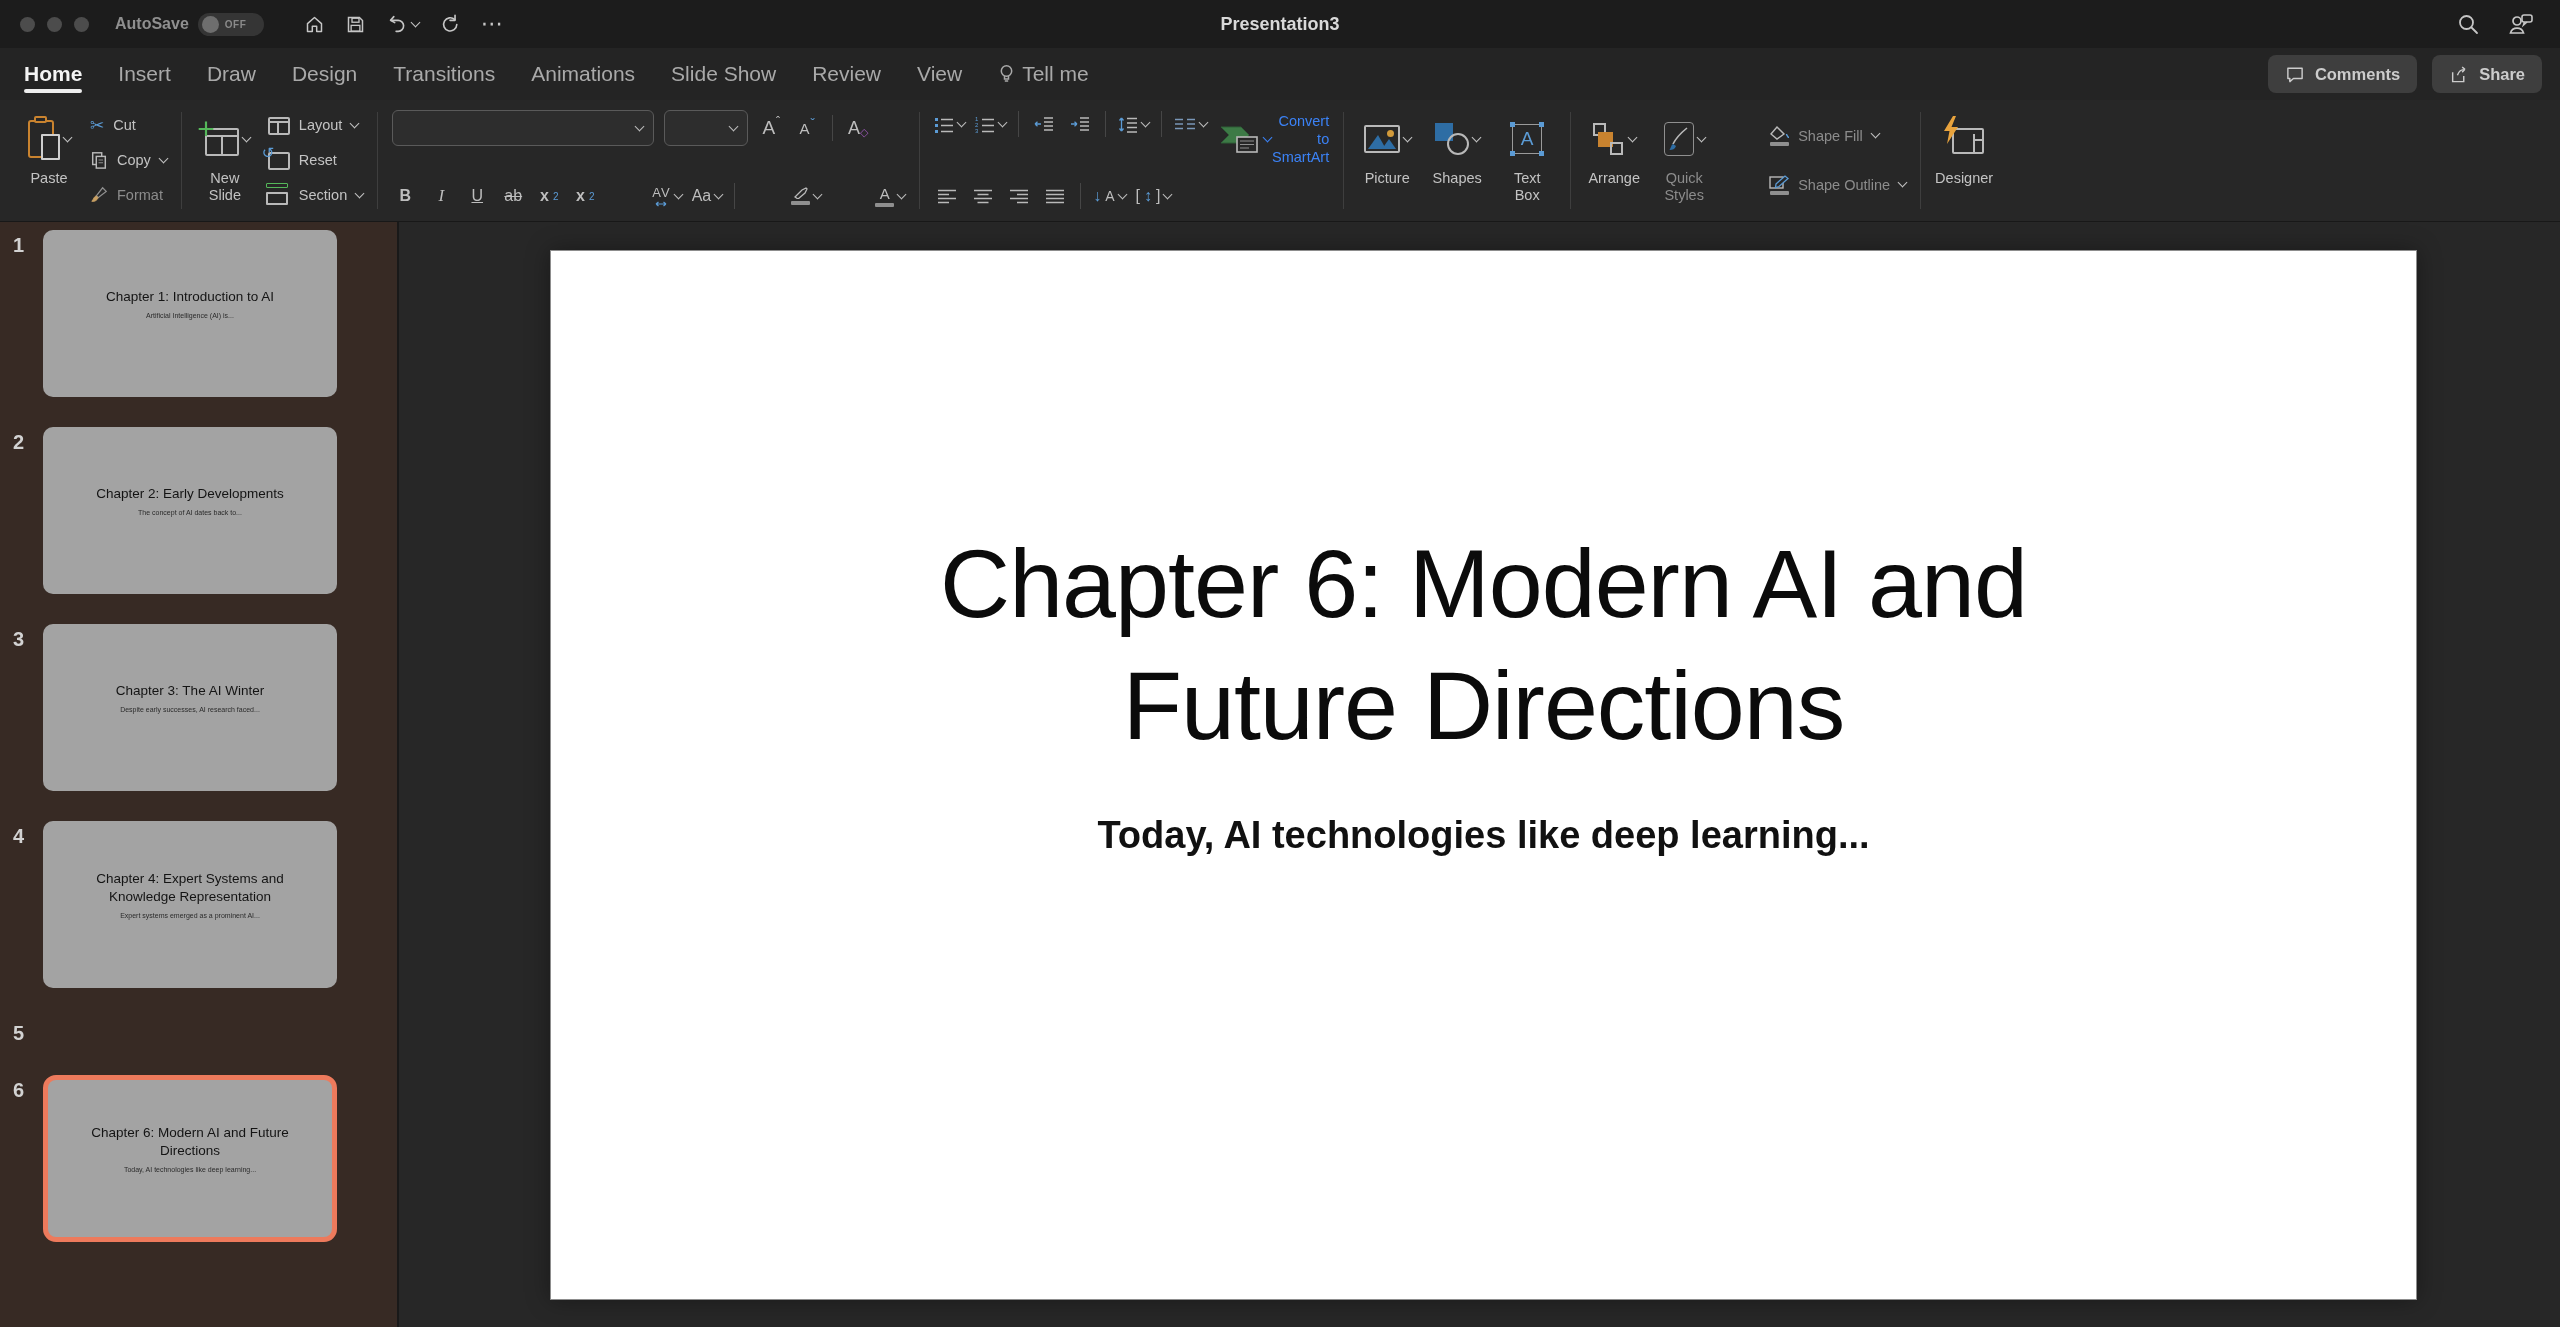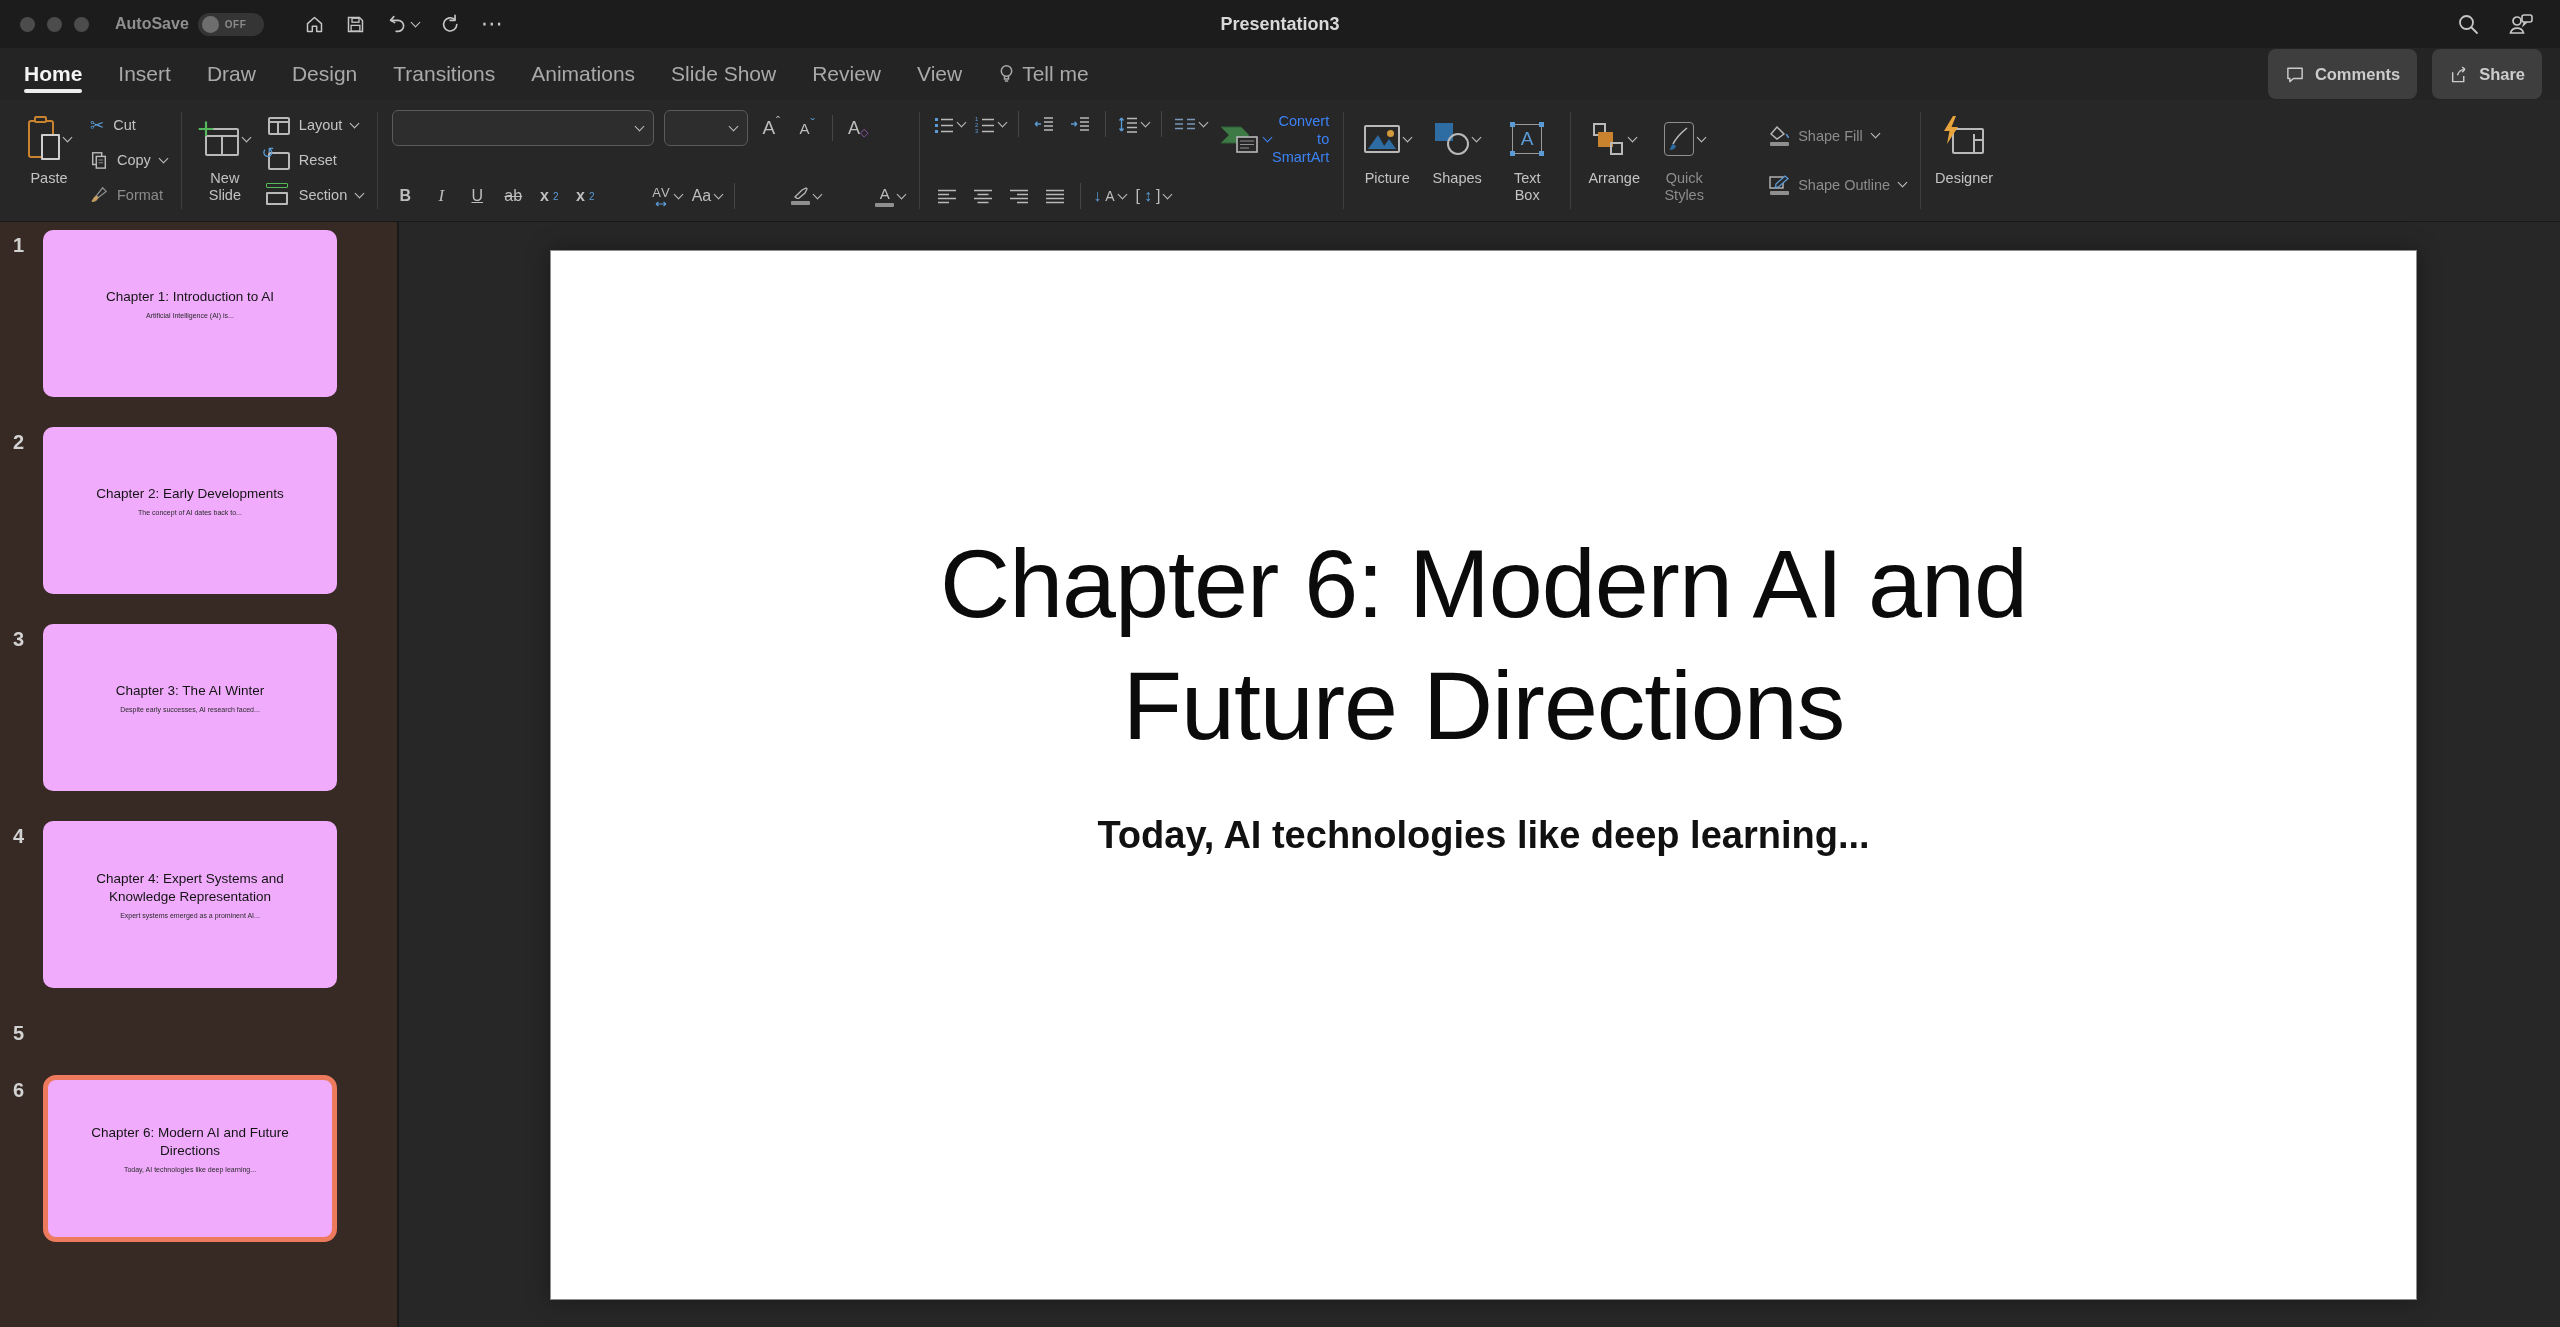--- a/index.html
+++ b/index.html
@@ -31,21 +31,21 @@
   
   #tabsrow { position:absolute; top:48px; left:0; width:2560px; height:52px;
              background:#242424; display:flex; align-items:center; }
   .tabs { display:flex; gap:36px; margin-left:24px; }
   .tab { color:#a9a9a9; font-size:21px; position:relative; padding:14px 0; cursor:default; }
   .tab.active { color:#f4f4f4; font-weight:600; }
   .tab.active::after { content:""; position:absolute; left:0; right:0; bottom:7px; height:4px;
                        background:#ededed; border-radius:2px; }
   .tab-tellme { display:flex; align-items:center; gap:7px; }
   .actions { margin-left:auto; margin-right:18px; display:flex; gap:15px; }
-  .action-btn { height:50px; background:#3e3e3e; border-radius:8px; color:#cccccc;
+  .action-btn { height:38px; background:#3e3e3e; border-radius:8px; color:#cccccc;
                 display:flex; align-items:center; gap:10px; padding:0 17px;
                 font-size:16.5px; font-weight:600; }
 
   
   #toolbar { position:absolute; top:100px; left:0; width:2560px; height:122px;
              background:#272727; border-bottom:1px solid #181818;
              display:flex; align-items:stretch; padding:8px 12px; color:#c3c3c3; }
   .vdiv { width:1px; background:#3e3e3e; margin:4px 6px; }
   .group { display:flex; align-items:flex-start; padding:0 8px; gap:12px; }
   .bigbtn { display:flex; flex-direction:column; align-items:center; font-size:14.5px;
@@ -111,21 +111,21 @@
   .ds-rect { position:absolute; right:0; bottom:2px; width:32px; height:26px; border:2px solid #b9b9b9; border-radius:2px; }
   .ds-v { position:absolute; right:9px; bottom:4px; width:2px; height:18px; background:#b9b9b9; }
   .ds-h { position:absolute; right:2px; bottom:15px; width:9px; height:2px; background:#b9b9b9; }
 
   
   #sidebar { position:absolute; top:222px; left:0; width:399px; height:1105px;
              background:#372a24; border-right:2px solid #191919; overflow:hidden; }
   .thumb-row { display:flex; margin-bottom:30px; }
   .thumb-row.first { margin-top:8px; }
   .thumb-num { width:43px; color:#d2d2d2; font-size:20px; font-weight:700; padding:4px 0 0 13px; }
-  .thumb-card { width:294px; height:167px; background:#f0abfc; border-radius:10px;
+  .thumb-card { width:294px; height:167px; background:#a3a3a3; border-radius:10px;
                 border:5px solid transparent;
                 display:flex; flex-direction:column; align-items:center; justify-content:center;
                 text-align:center; padding:0 14px; transform:translateY(0); }
   .thumb-card.selected { border-color:#ED7A5C; border-radius:13px; }
   .thumb-inner { transform:translateY(-10px); width:100%; }
   .thumb-title { color:#141414; font-size:13.5px; line-height:1.3; }
   .thumb-sub { color:#2b2b2b; font-size:7px; margin-top:6px; }
 
   #canvas { position:absolute; top:222px; left:401px; width:2159px; height:1105px; background:#272727; }
   #slide { position:absolute; left:149px; top:28px; width:1867px; height:1050px;

